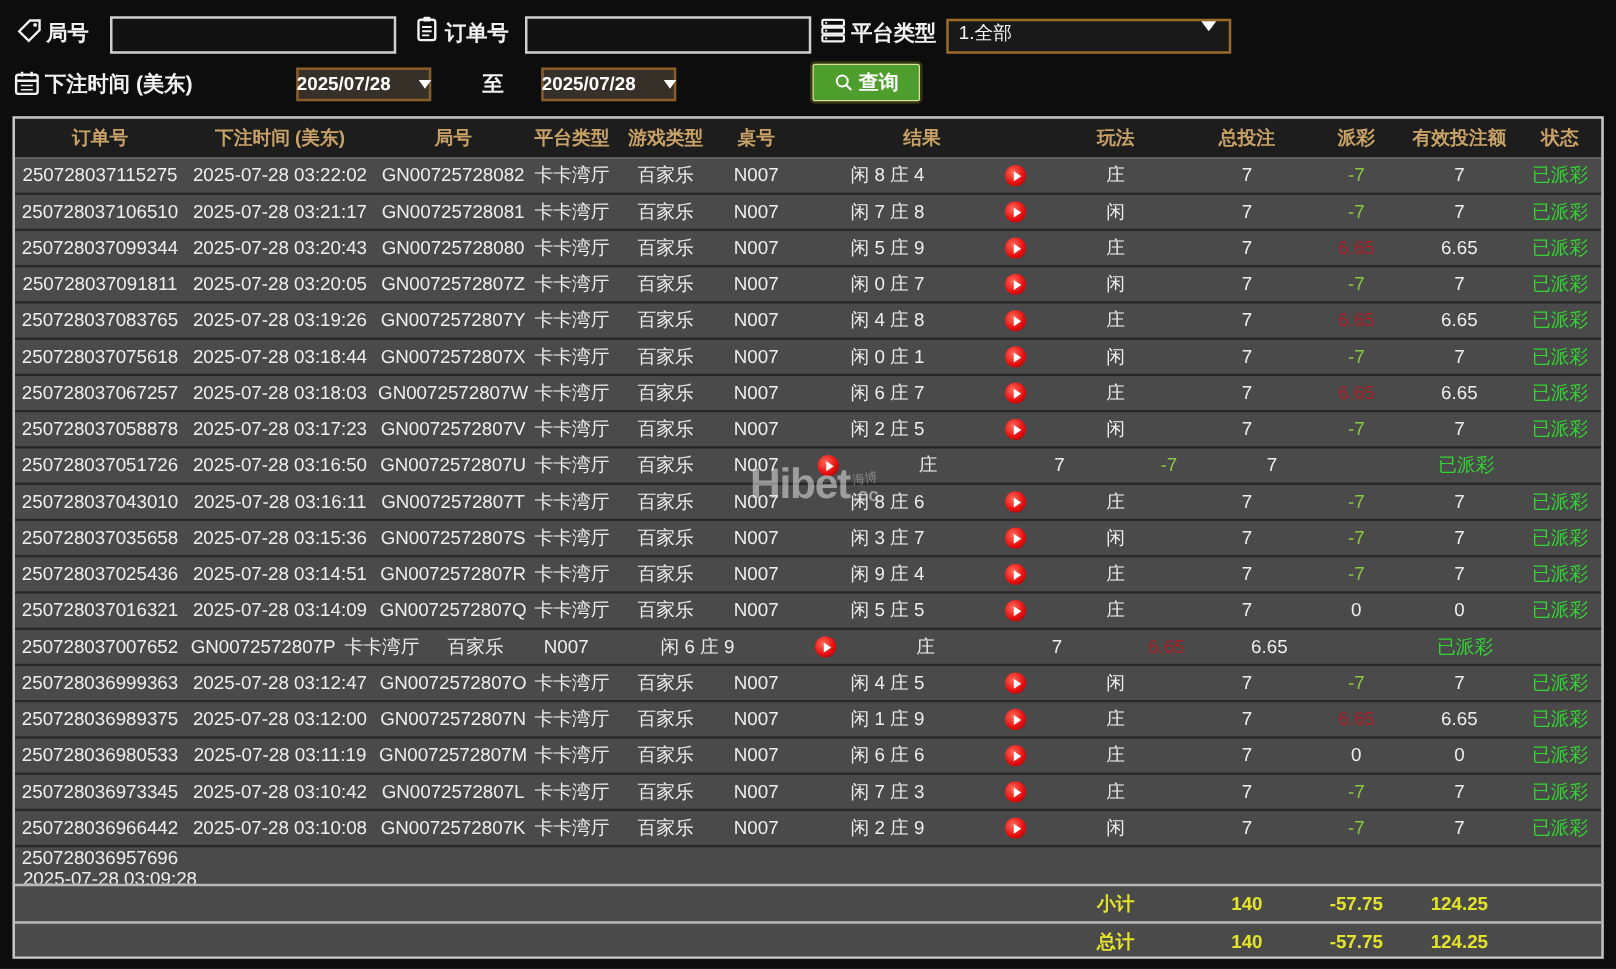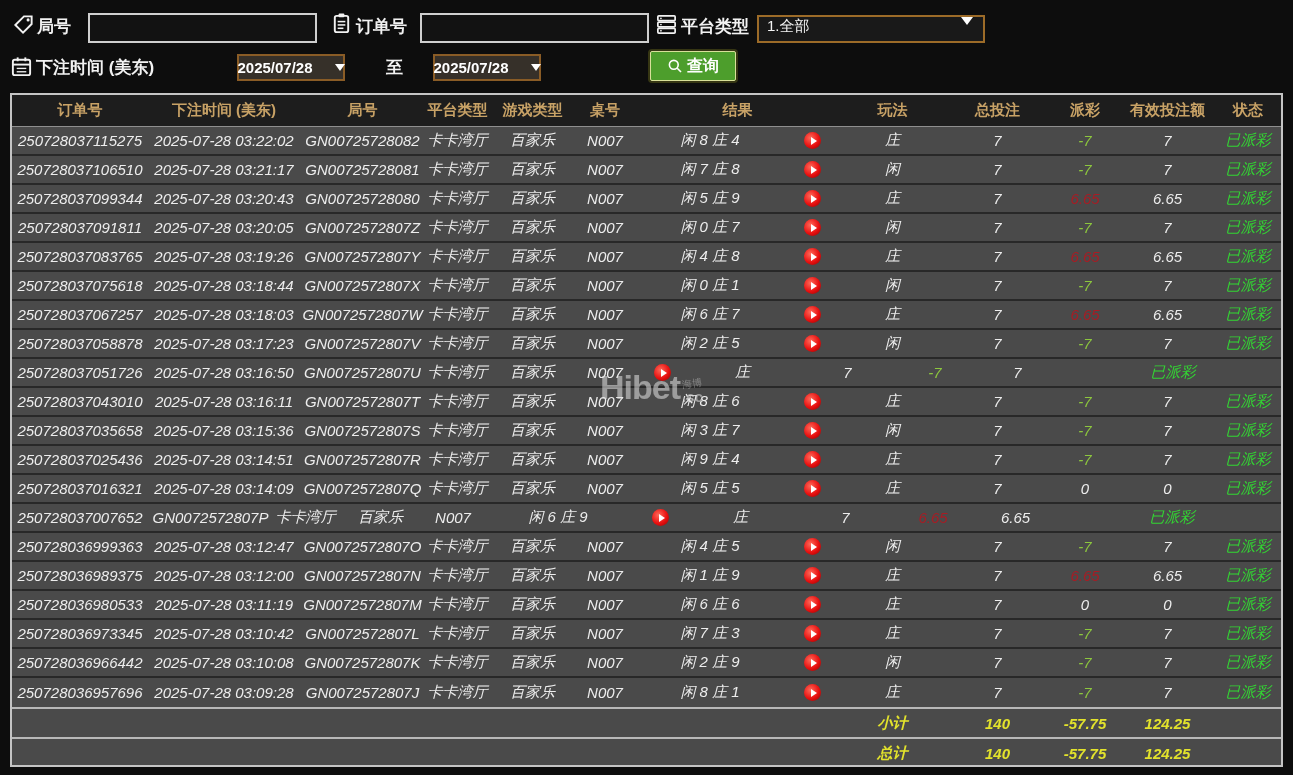--- a/index.html
+++ b/index.html
@@ -37,22 +37,22 @@
     color:#ffffff;font-size:16px;font-weight:bold;cursor:pointer;
   }
   
   .table{
     position:absolute;left:10px;top:93px;width:1273px;height:674px;
     border:2px solid #c4c4c4;background:#4a4a4a;box-sizing:border-box;
     display:flex;flex-direction:column;overflow:hidden;
   }
   .thead{height:31px;flex:none;background:#1d1d1d;border-bottom:1px solid #8f8f8f;display:flex;}
   .hcell{display:flex;align-items:center;justify-content:center;color:#c8a266;font-size:15px;font-weight:bold;white-space:nowrap;}
-  .trow{height:29px;flex:none;display:flex;background:#4a4a4a;border-bottom:2px solid #282828;box-sizing:border-box;font-style:italic;}
-  .tbody .trow:last-child{border-bottom:none;}
+  .trow{height:29px;flex:none;display:flex;background:#4a4a4a;border-bottom:2px solid #282828;box-sizing:border-box;}
+  .tbody .trow:last-child{border-bottom:none;flex-direction:column;}
   .cell{display:flex;align-items:center;justify-content:center;color:#ededed;font-size:15px;white-space:nowrap;box-sizing:border-box;}
   .c-order,.h-order{width:136px;}
   .c-time,.h-time{width:152px;}
   .c-game,.h-game{width:125px;}
   .c-platform,.h-platform{width:65px;}
   .c-gametype,.h-gametype{width:85px;}
   .c-table,.h-table{width:60px;}
   .c-result{width:150px;}
   .c-play{width:55px;}
   .h-result{width:205px;}

